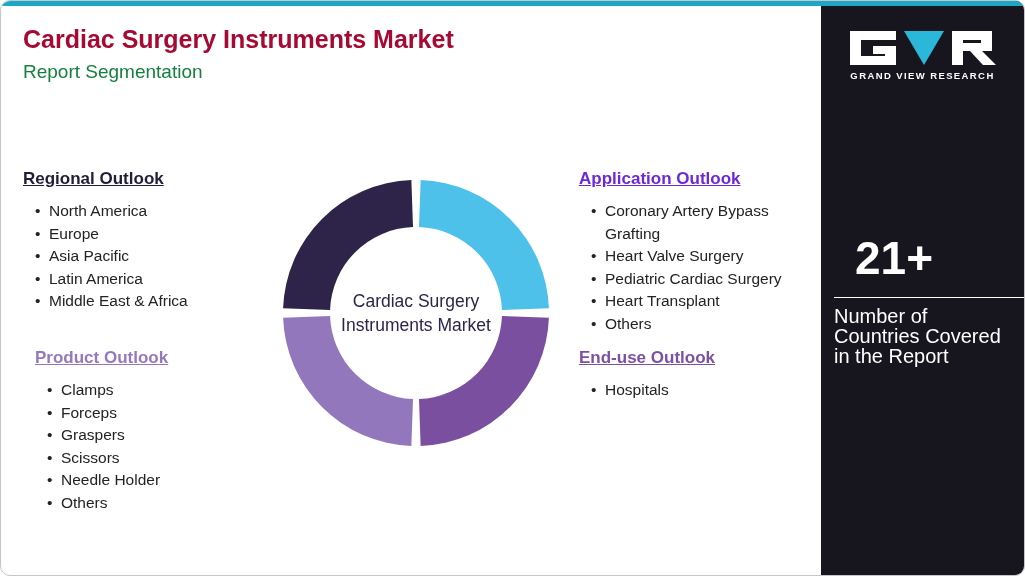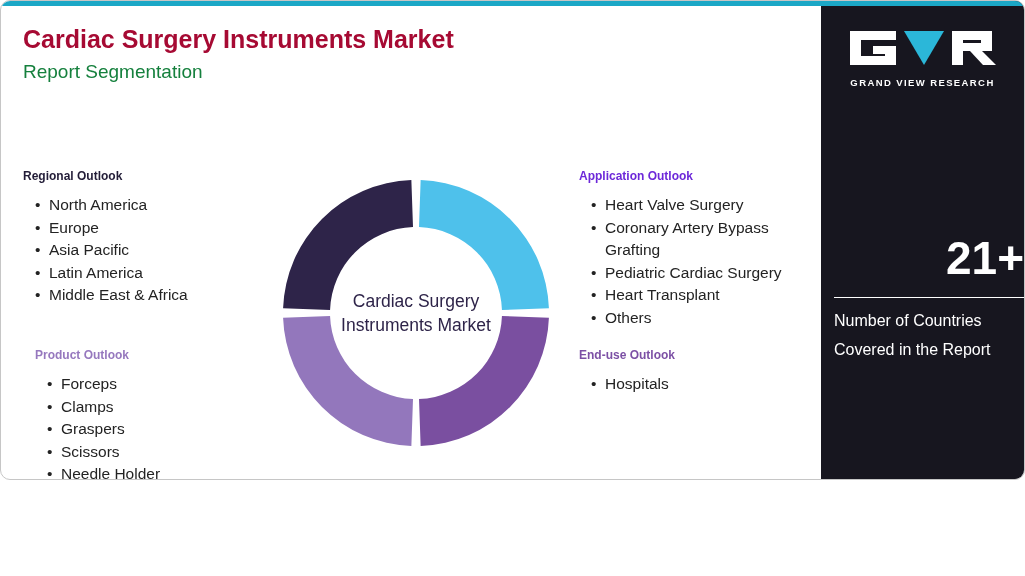--- a/index.html
+++ b/index.html
@@ -1,40 +1,40 @@
 <!DOCTYPE html>
 <html><head>
 <meta charset="utf-8">
 <style>
   html,body{margin:0;padding:0;background:#ffffff;font-family:"Liberation Sans",sans-serif;}
-  .card{position:relative;width:1025px;height:480px;box-sizing:border-box;border:1px solid #c6c6c6;border-radius:10px;overflow:hidden;background:#ffffff;}
+  .card{position:relative;width:1025px;height:576px;box-sizing:border-box;border:1px solid #c6c6c6;border-radius:10px;overflow:hidden;background:#ffffff;}
   .topbar{position:absolute;top:0;left:0;right:0;height:5px;background:#1BA7C6;z-index:3;}
   .page-title{position:absolute;left:22px;top:24px;font-size:25px;font-weight:bold;color:#A60A33;}
   .page-subtitle{position:absolute;left:22px;top:60px;font-size:19px;color:#15803d;}
   .block{position:absolute;width:236px;}
-  .block .heading{margin:0 0 7px;font-size:12px;font-weight:bold;}
+  .block .heading{margin:0 0 7px;font-size:17px;font-weight:bold;text-decoration:underline;}
   .items{list-style:none;margin:11px;padding:0;font-size:15.5px;color:#232323;}
   .items li{position:relative;padding-left:15px;line-height:22.5px;}
   .items li::before{content:"\2022";position:absolute;left:1px;}
   .block-regional{left:22px;top:168px;}
   .block-regional .heading{color:#221C37;}
   .block-product{left:34px;top:347px;}
   .block-product .heading{color:#9678BE;}
   .block-application{left:578px;top:168px;}
   .block-application .heading{color:#6d28d9;}
   .block-enduse{left:578px;top:347px;width:252px;}
   .block-enduse .heading{color:#7C50A5;}
   .donut-wrap{position:absolute;left:280px;top:177px;width:270px;height:270px;}
   .donut-center{position:absolute;left:50%;top:50%;transform:translate(-50%,-50%);width:152px;text-align:center;font-size:17.5px;line-height:24px;color:#2E2449;}
   .sidebar{position:absolute;top:0;right:0;width:203px;height:100%;background:#17161F;color:#ffffff;}
   .logo-svg{display:block;margin:30px auto 0;}
-  .logo-wordmark{margin-top:12px;text-align:center;font-size:9.5px;font-weight:bold;letter-spacing:1.4px;color:#ffffff;}
-  .stat-value{position:absolute;top:230px;left:0;right:0;text-align:right;font-size:46px;font-weight:bold;padding-left:34px;}
+  .logo-wordmark{margin-top:5px;text-align:center;font-size:9.5px;font-weight:bold;letter-spacing:1.4px;color:#ffffff;}
+  .stat-value{position:absolute;top:230px;left:0;right:0;text-align:left;font-size:46px;font-weight:bold;padding-left:34px;}
   .stat-divider{position:absolute;top:296px;left:13px;right:0;height:1px;background:#ffffff;}
-  .stat-caption{position:absolute;top:305px;left:13px;right:6px;font-size:16px;line-height:29px;}
+  .stat-caption{position:absolute;top:305px;left:13px;right:6px;font-size:20px;line-height:20px;}
   .source{position:absolute;left:13px;bottom:16px;}
   .source-label{font-weight:bold;font-size:12px;}
   .source-url{font-size:12.5px;margin-top:3px;}
 </style>
 </head>
 <body>
 
 <div class="card">
   <div class="topbar"></div>
 
@@ -48,34 +48,34 @@
         <li>Europe</li>
         <li>Asia Pacific</li>
         <li>Latin America</li>
         <li>Middle East &amp; Africa</li>
       </ul>
   </div>
 
   <div class="block block-product">
     <div class="heading">Product Outlook</div>
     <ul class="items">
+        <li>Clamps</li>
         <li>Forceps</li>
-        <li>Clamps</li>
         <li>Graspers</li>
         <li>Scissors</li>
         <li>Needle Holder</li>
         <li>Others</li>
       </ul>
   </div>
 
   <div class="block block-application">
     <div class="heading">Application Outlook</div>
     <ul class="items">
+        <li>Coronary Artery Bypass Grafting</li>
         <li>Heart Valve Surgery</li>
-        <li>Coronary Artery Bypass Grafting</li>
         <li>Pediatric Cardiac Surgery</li>
         <li>Heart Transplant</li>
         <li>Others</li>
       </ul>
   </div>
 
   <div class="block block-enduse">
     <div class="heading">End-use Outlook</div>
     <ul class="items">
         <li>Hospitals</li>

